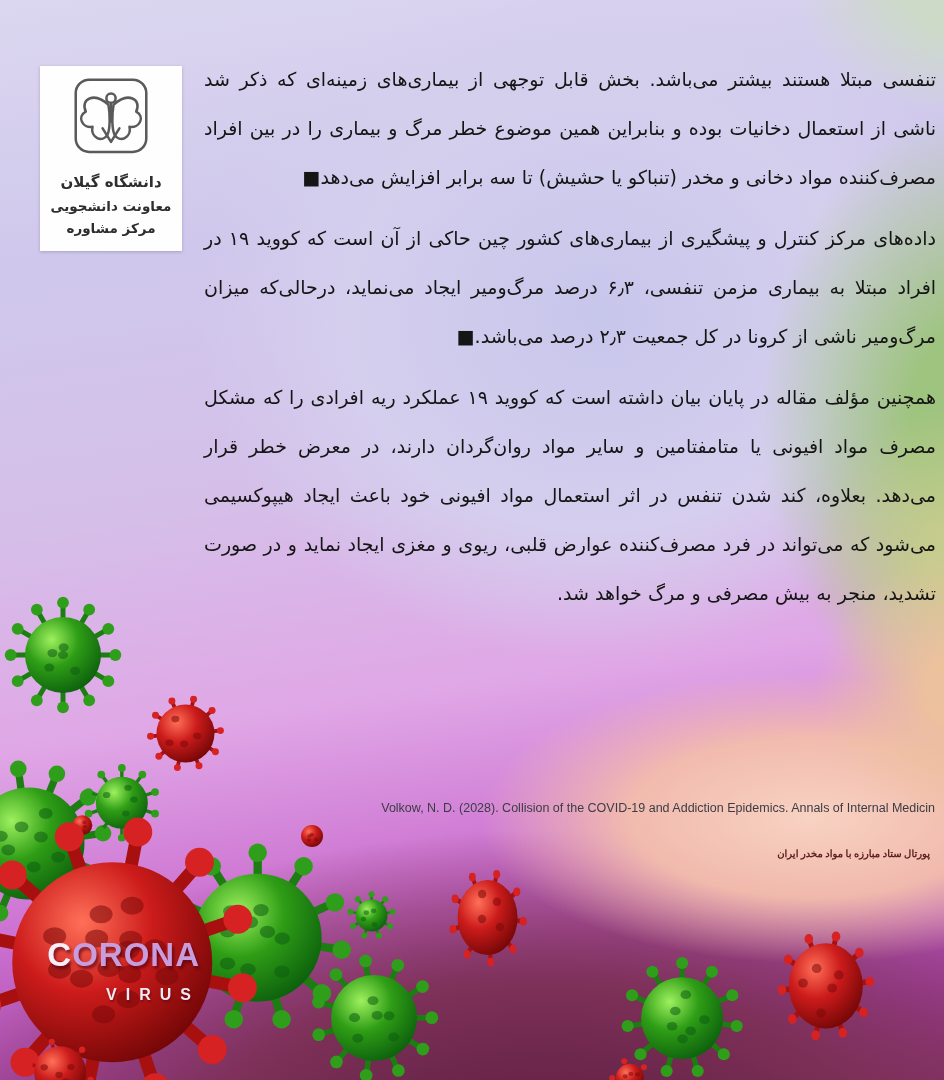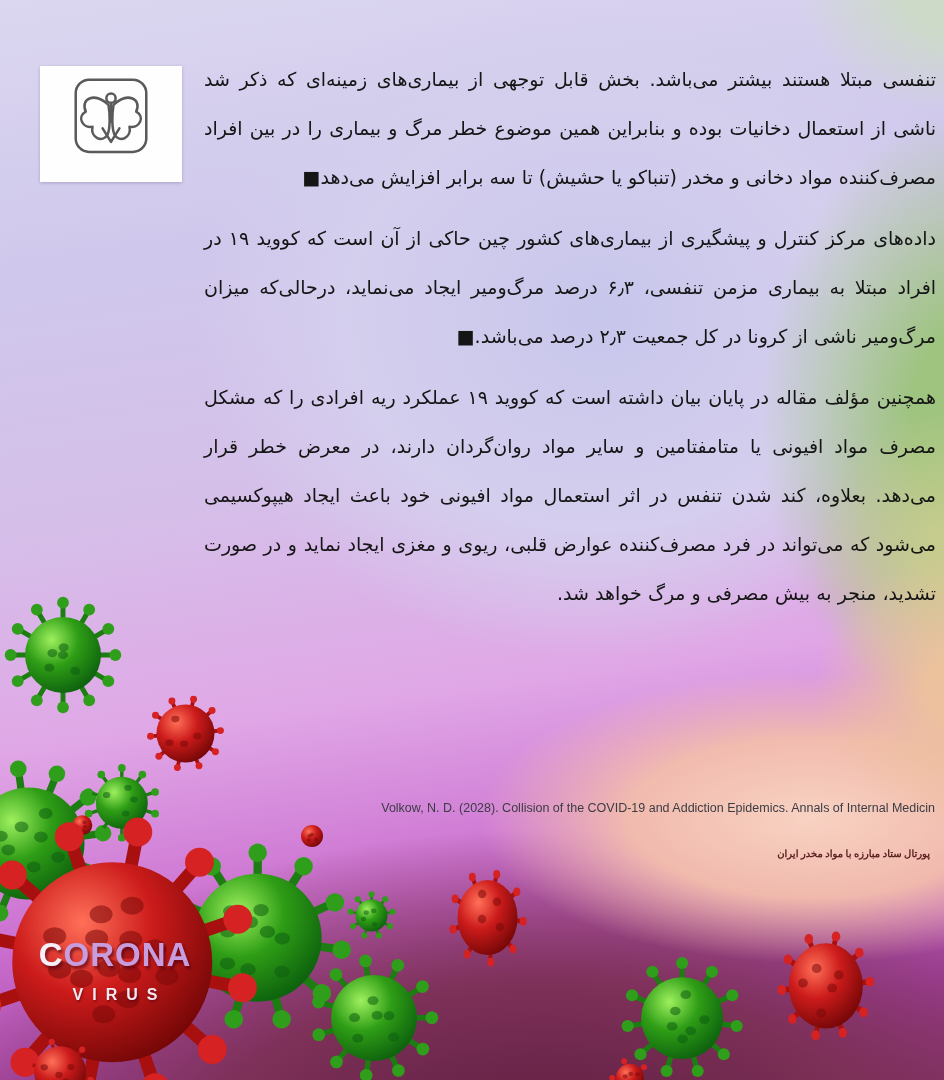--- a/index.html
+++ b/index.html
@@ -32,21 +32,21 @@
   .article{position:absolute;top:55px;right:8px;width:732px;z-index:2;
            direction:rtl;text-align:justify;color:#151515;
            font-size:19px;line-height:49px;}
   .article p{margin:0 0 12px;}
   
   .citation{position:absolute;top:801px;right:9px;z-index:2;direction:ltr;
             font-family:"Liberation Sans",sans-serif;font-size:12.5px;color:#3c3c44;}
   .portal{position:absolute;top:848px;right:14px;z-index:2;direction:rtl;
           font-size:10px;font-weight:bold;color:#5e2222;font-family:Liberation Serif, serif;}
   
-  .branding{position:absolute;left:30px;top:936px;width:170px;text-align:center;z-index:3;
+  .branding{position:absolute;left:30px;top:936px;width:170px;text-align:right;z-index:3;
             font-family:"Liberation Sans",sans-serif;}
   .corona{font-weight:bold;font-size:33px;letter-spacing:1px;color:#c79ddd;
           text-shadow:2px 3px 3px rgba(80,0,20,.65);}
   .corona .first{color:#f6eef8;}
   .virus-word{margin-top:12px;font-size:16px;font-weight:600;letter-spacing:9px;
               padding-left:9px;color:#f2eaf4;text-shadow:1px 2px 2px rgba(80,0,20,.5);}
 </style>
 </head>
 <body>
 
@@ -580,20 +580,25 @@
     <svg width="84" height="92" viewBox="0 0 100 108">
       <g fill="none" stroke="#5a5a5a" stroke-width="3" stroke-linecap="round" stroke-linejoin="round">
         <rect x="8" y="6" width="84" height="86" rx="16"></rect>
         <circle cx="50" cy="28" r="5.5"></circle>
         <path d="M47 36 C30 20 13 29 20 44 C9 50 16 64 28 62 C25 75 40 82 46 71 C49 64 49 48 47 36 Z"></path>
         <path d="M53 36 C70 20 87 29 80 44 C91 50 84 64 72 62 C75 75 60 82 54 71 C51 64 51 48 53 36 Z"></path>
         <path d="M50 34 L50 56"></path>
         <path d="M40 64 L50 80 L60 64"></path>
       </g>
     </svg>
+    <div class="lines">
+      <div class="l1">دانشگاه گیلان</div>
+      <div>معاونت دانشجویی</div>
+      <div>مرکز مشاوره</div>
+    </div>
   </div>
 
   <div class="article">
     <p>تنفسی مبتلا هستند بیشتر می‌باشد. بخش قابل توجهی از بیماری‌های زمینه‌ای که ذکر شد ناشی از استعمال دخانیات بوده و بنابراین همین موضوع خطر مرگ و بیماری را در بین افراد مصرف‌کننده مواد دخانی و مخدر (تنباکو یا حشیش) تا سه برابر افزایش می‌دهد■</p>
     <p>داده‌های مرکز کنترل و پیشگیری از بیماری‌های کشور چین حاکی از آن است که کووید ۱۹ در افراد مبتلا به بیماری مزمن تنفسی، ۶٫۳ درصد مرگ‌ومیر ایجاد می‌نماید، درحالی‌که میزان مرگ‌ومیر ناشی از کرونا در کل جمعیت ۲٫۳ درصد می‌باشد.■</p>
     <p>همچنین مؤلف مقاله در پایان بیان داشته است که کووید ۱۹ عملکرد ریه افرادی را که مشکل مصرف مواد افیونی یا متامفتامین و سایر مواد روان‌گردان دارند، در معرض خطر قرار می‌دهد. بعلاوه، کند شدن تنفس در اثر استعمال مواد افیونی خود باعث ایجاد هیپوکسیمی می‌شود که می‌تواند در فرد مصرف‌کننده عوارض قلبی، ریوی و مغزی ایجاد نماید و در صورت تشدید، منجر به بیش مصرفی و مرگ خواهد شد.</p>
   </div>
 
   <div class="citation">Volkow, N. D. (2028). Collision of the COVID-19 and Addiction Epidemics. Annals of Internal Medicin</div>
   <div class="portal">پورتال ستاد مبارزه با مواد مخدر ایران</div>

